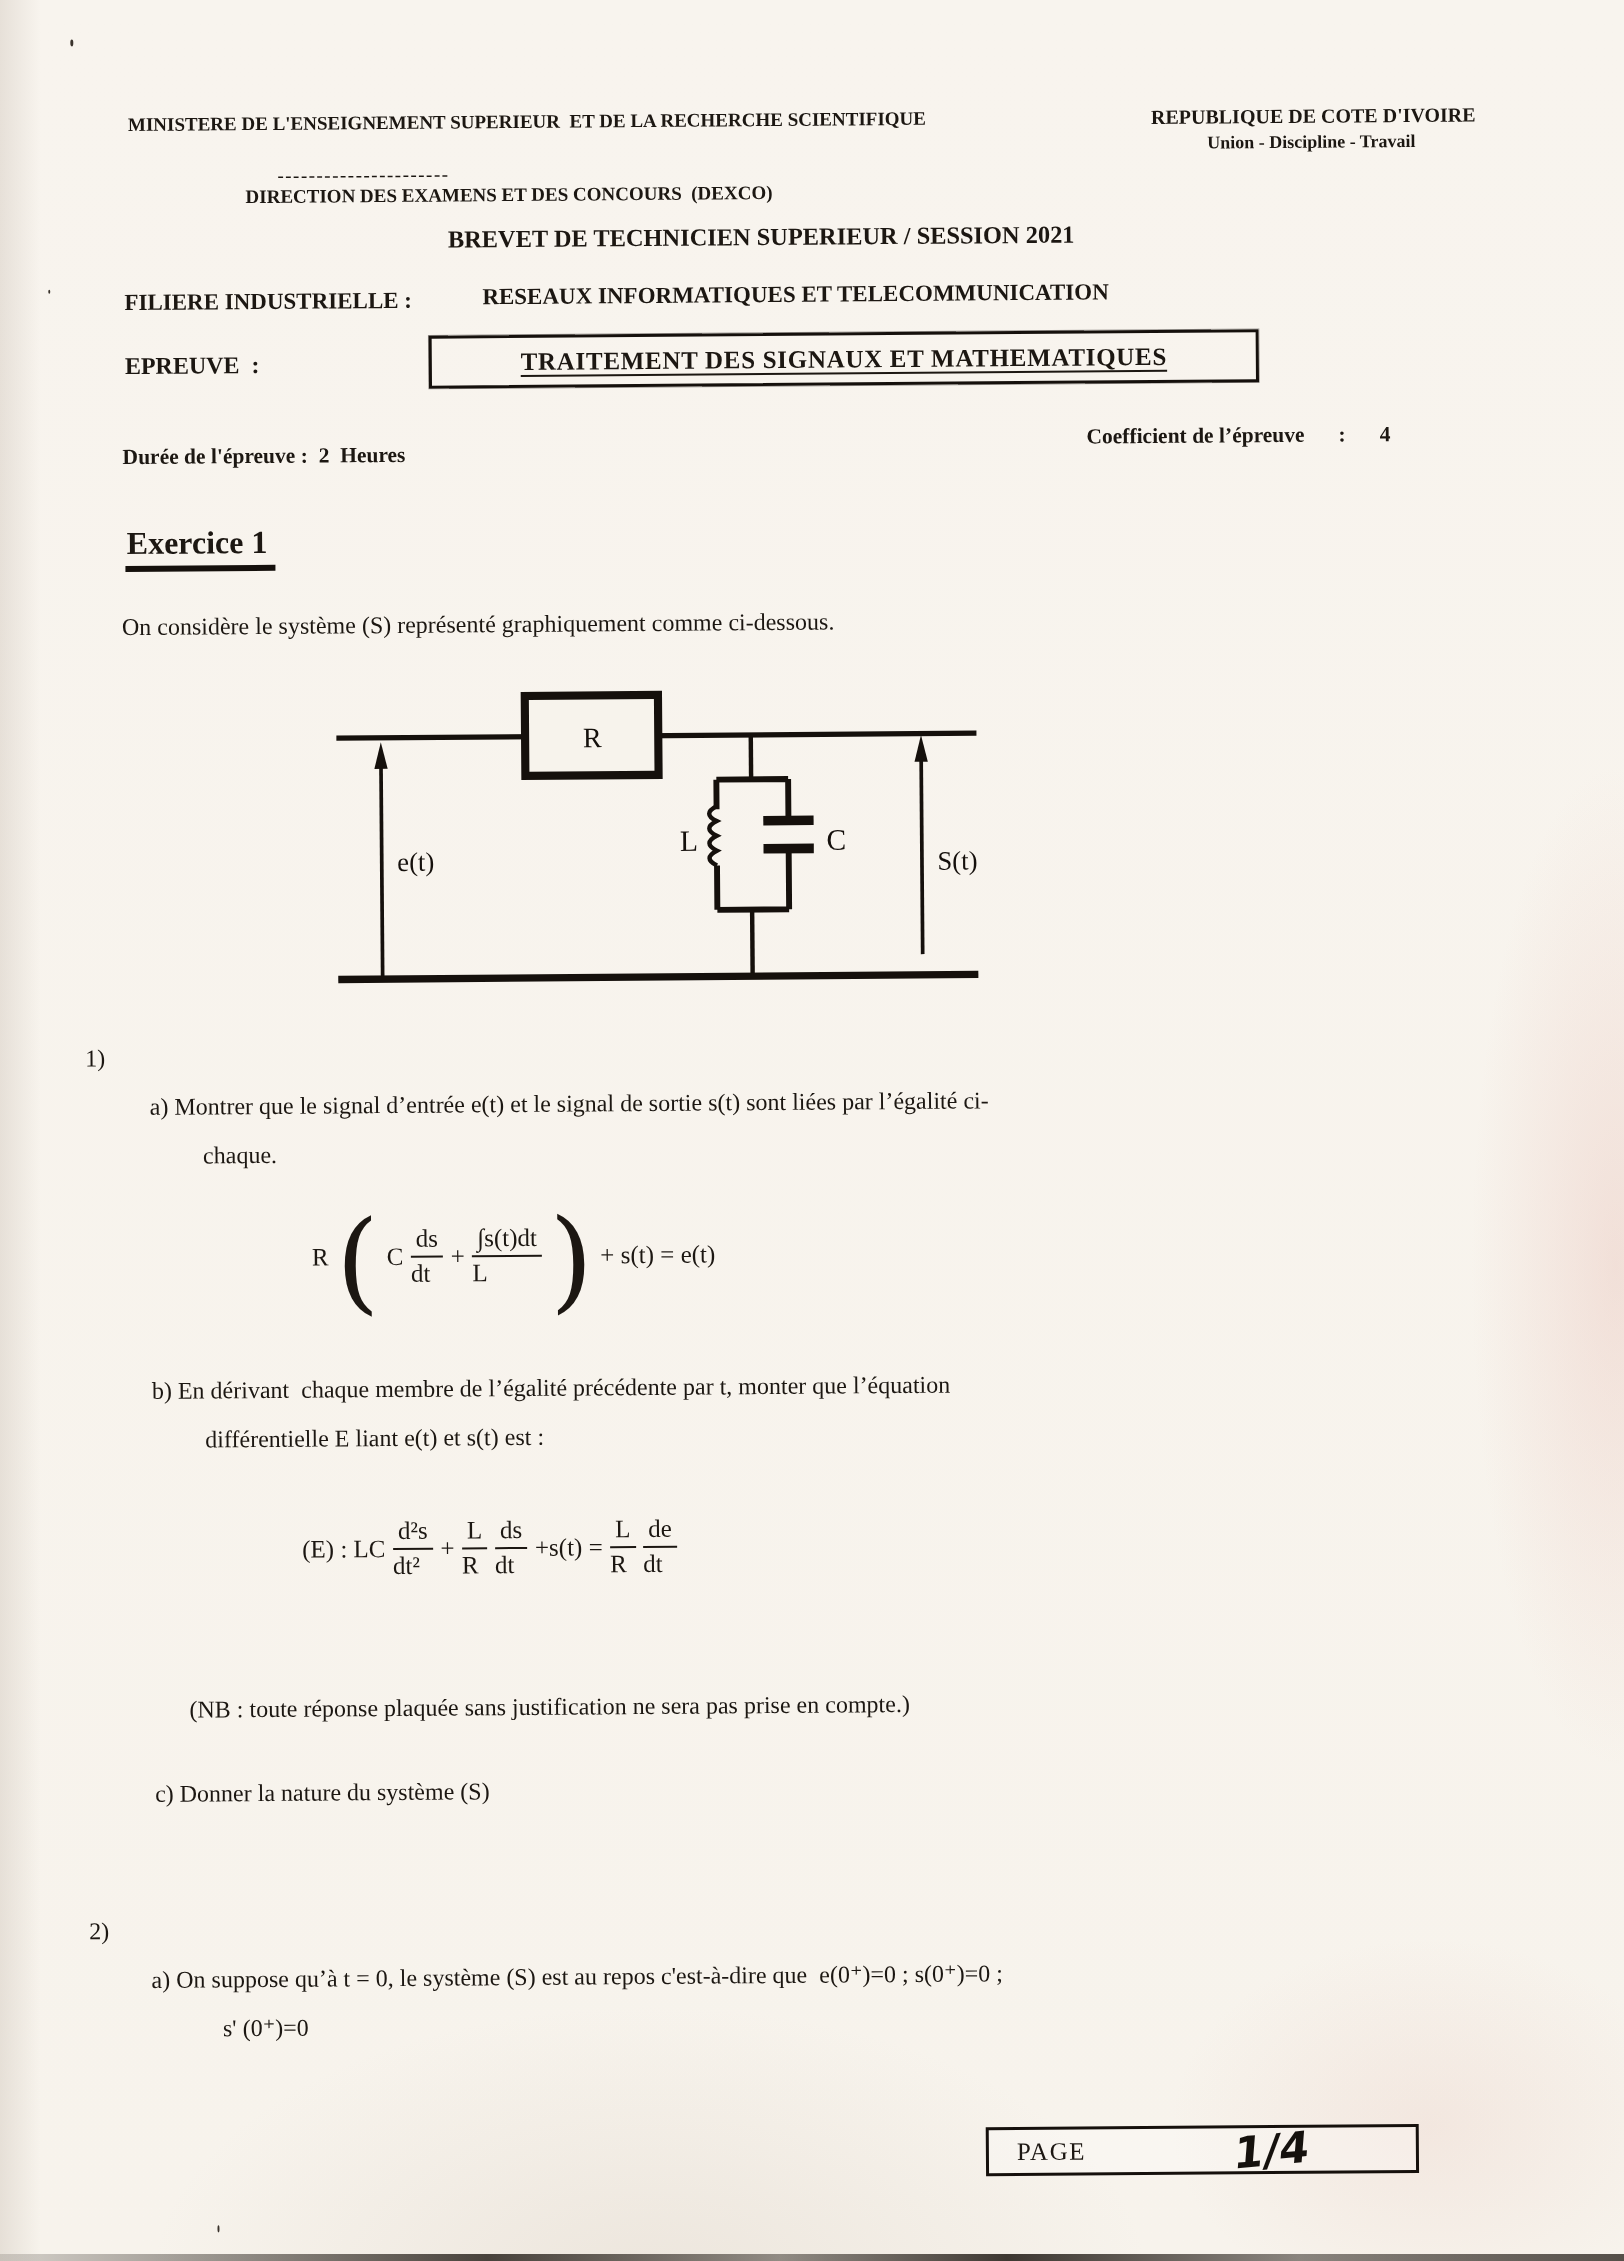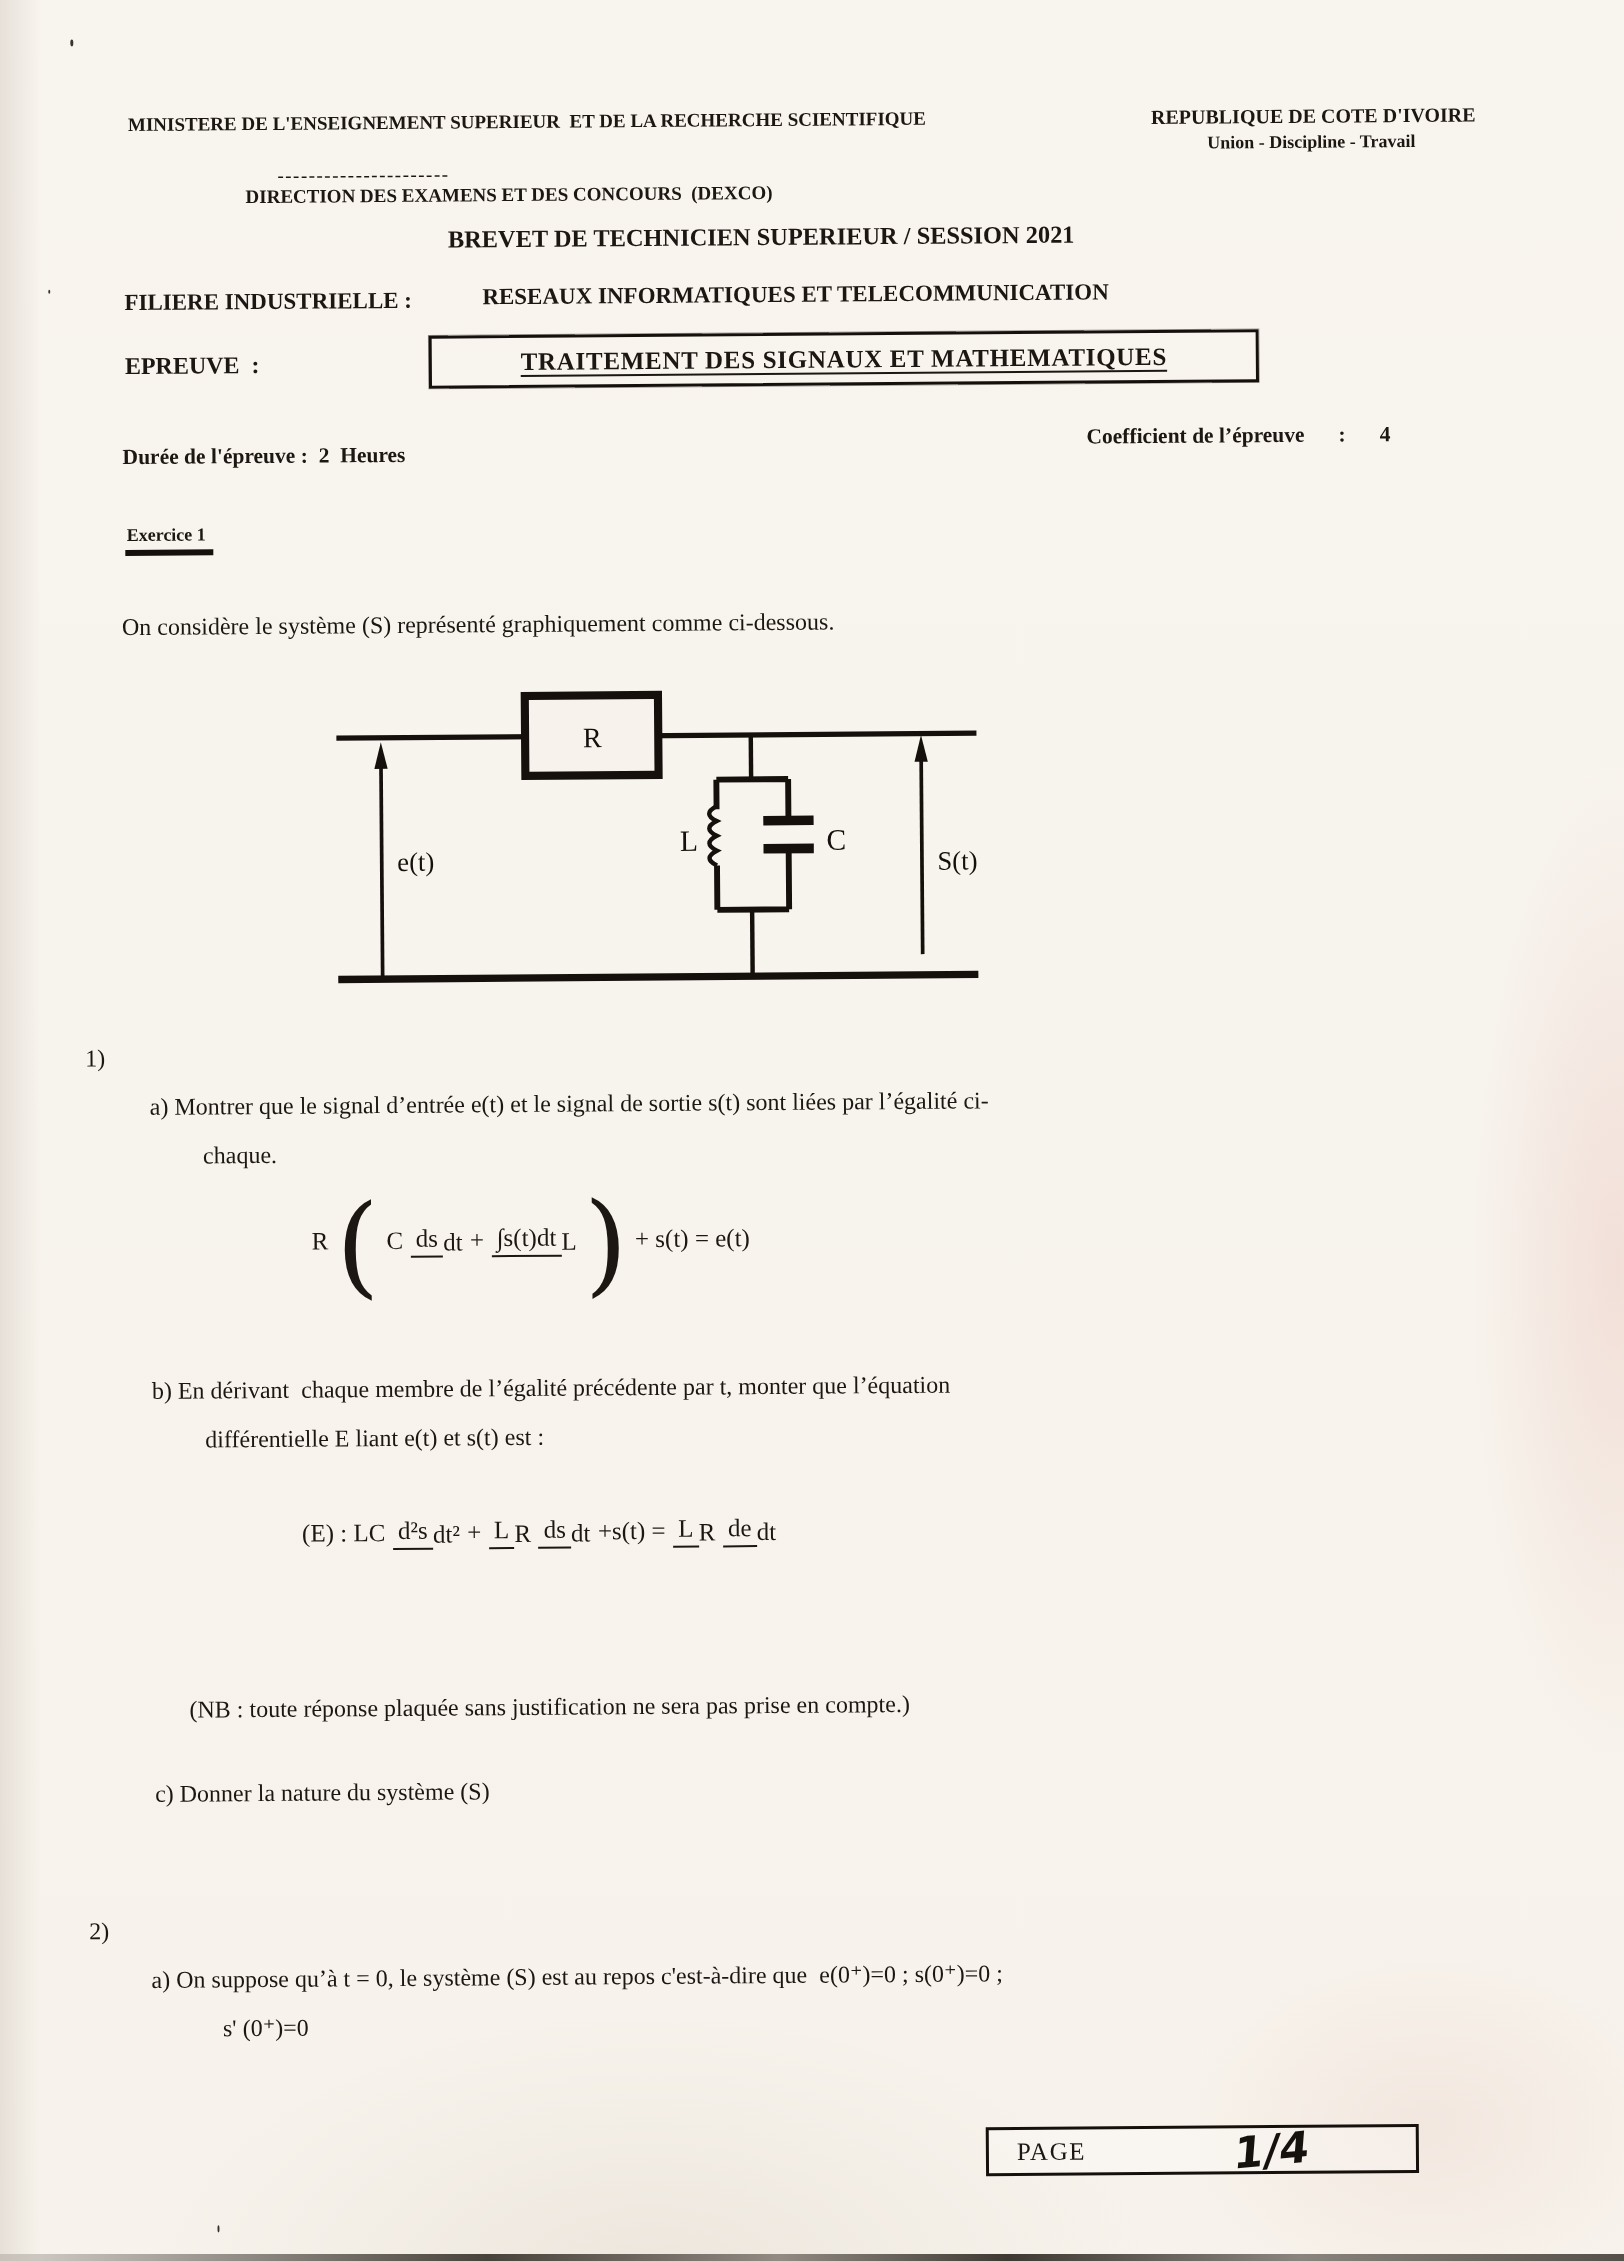--- a/index.html
+++ b/index.html
@@ -25,25 +25,25 @@
   .boxed-title{
     position:absolute;left:426px;top:332px;width:824px;height:47px;
     border:3px solid #15100c;display:flex;align-items:center;justify-content:center;
     box-shadow:0 0 0 0.7px rgba(21,16,12,.4);
   }
   .boxed-title span{
     font-weight:bold;font-size:25px;letter-spacing:0.7px;
     text-decoration:underline;text-decoration-thickness:2.2px;text-underline-offset:5.2px;
   }
   .exo-title{
-    position:absolute;left:121px;top:519px;font-size:18px;font-weight:bold;
+    position:absolute;left:121px;top:519px;font-size:32px;font-weight:bold;
     border-bottom:6px solid #15100c;padding:0 7.4px 3.7px 1.5px;
   }
   .eq{position:absolute;display:flex;align-items:center;font-size:25px;gap:7.4px;}
-  .frac{display:inline-flex;flex-direction:row;align-items:flex-end;line-height:1.15;}
+  .frac{display:inline-flex;flex-direction:column;align-items:flex-start;line-height:1.15;}
   .frac .num{border-bottom:2.2px solid #1c1712;padding:0 5.2px 2.2px;}
   .frac .den{padding-top:2px;}
   .paren{font-size:111px;font-weight:400;line-height:0;display:inline-block;transform:translateY(4.4px);font-family:"DejaVu Serif",serif;}
   .coef-row{position:absolute;left:1083px;top:426px;display:flex;gap:34px;font-weight:bold;font-size:21.5px;}
   .page-box{
     position:absolute;left:969px;top:2128px;width:427px;height:43px;
     border:3px solid #15100c;display:flex;align-items:center;background:rgba(255,255,255,0.25);
   }
   .page-box .lbl{font-size:25px;padding-left:28px;letter-spacing:1.5px;}
   .page-box .hand{

